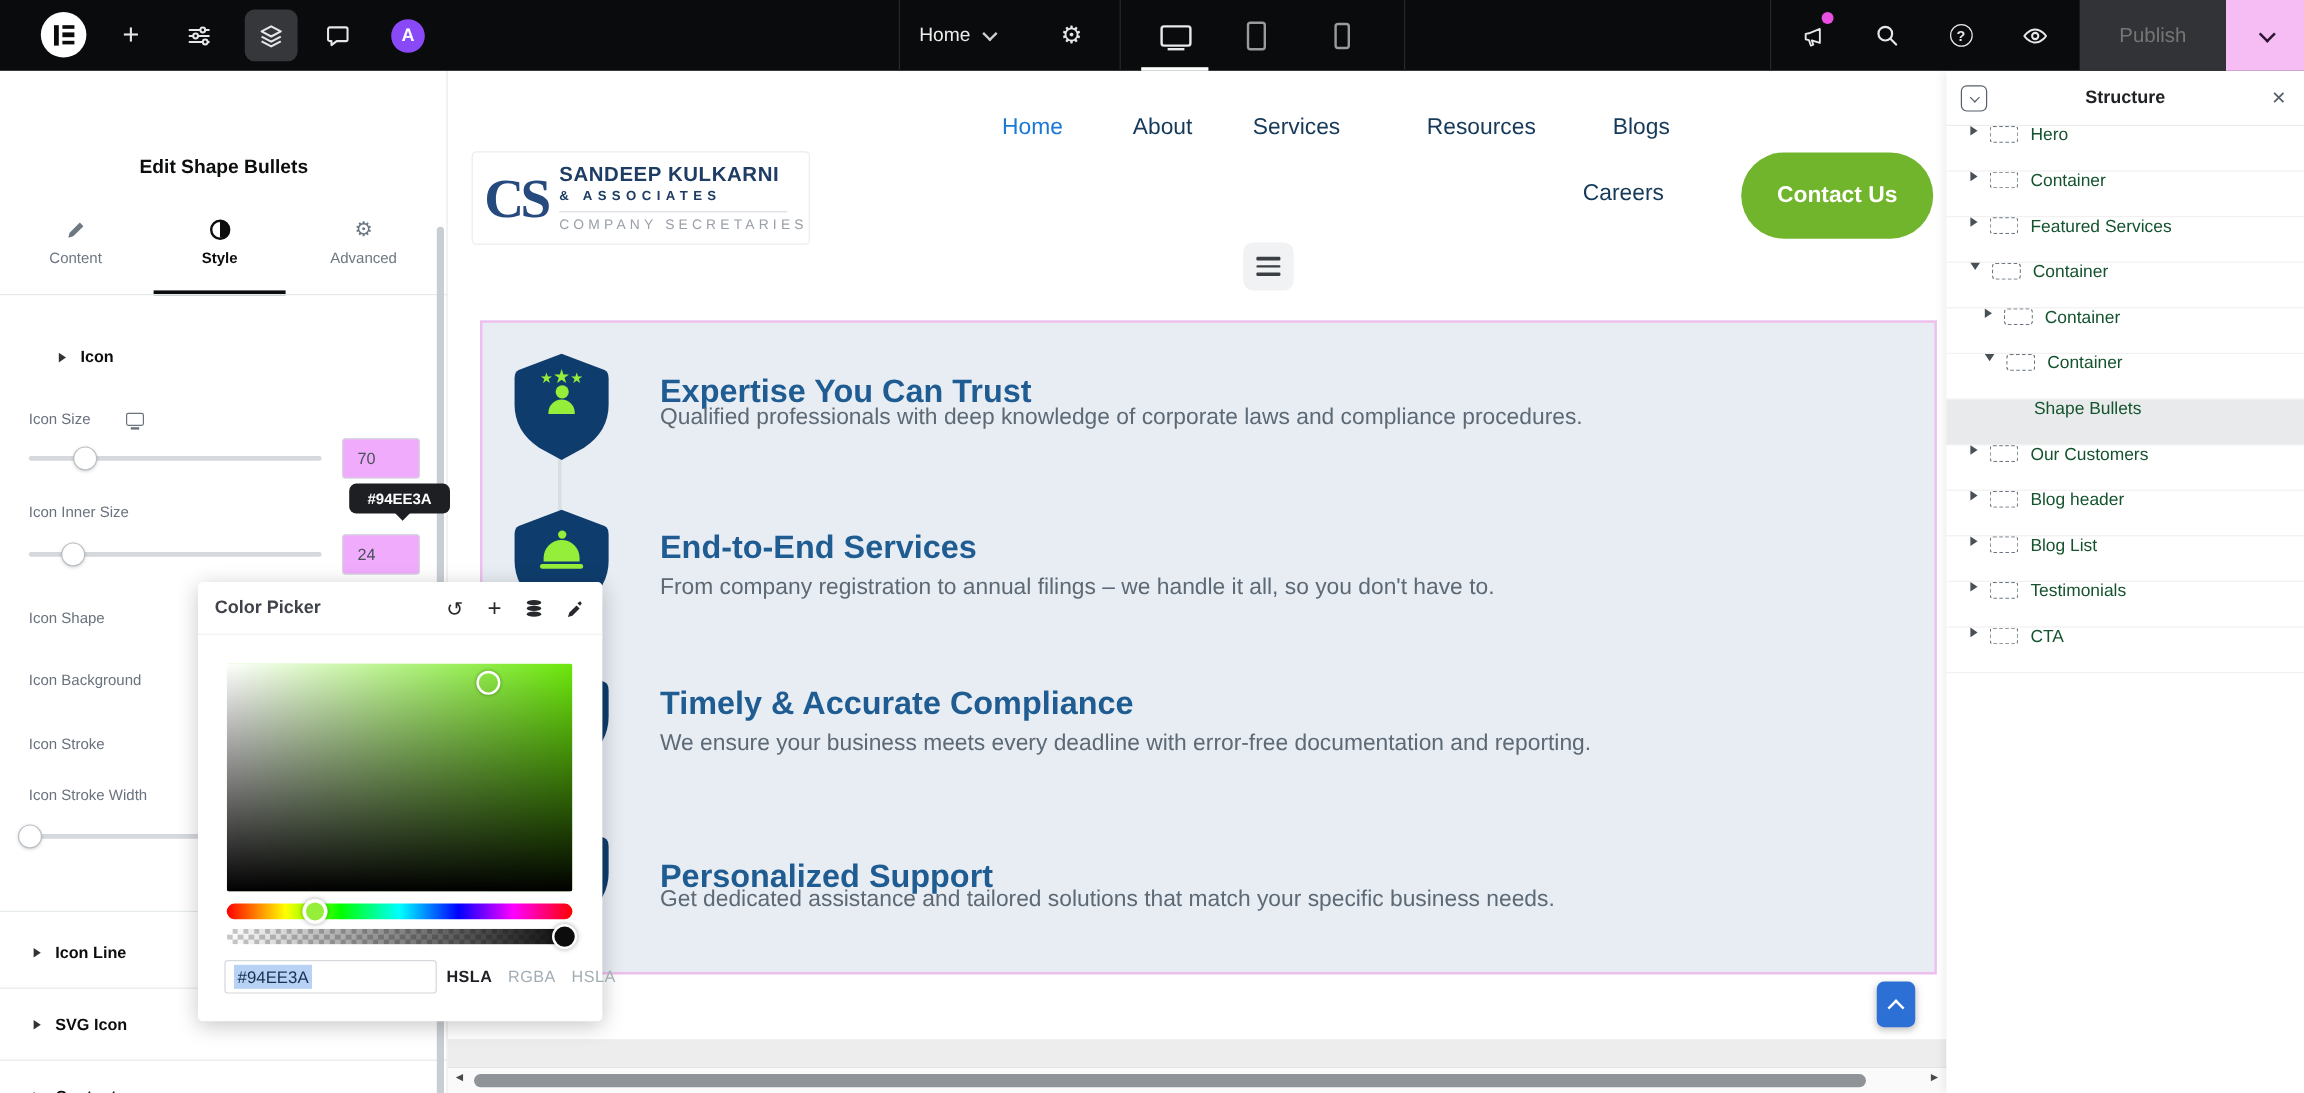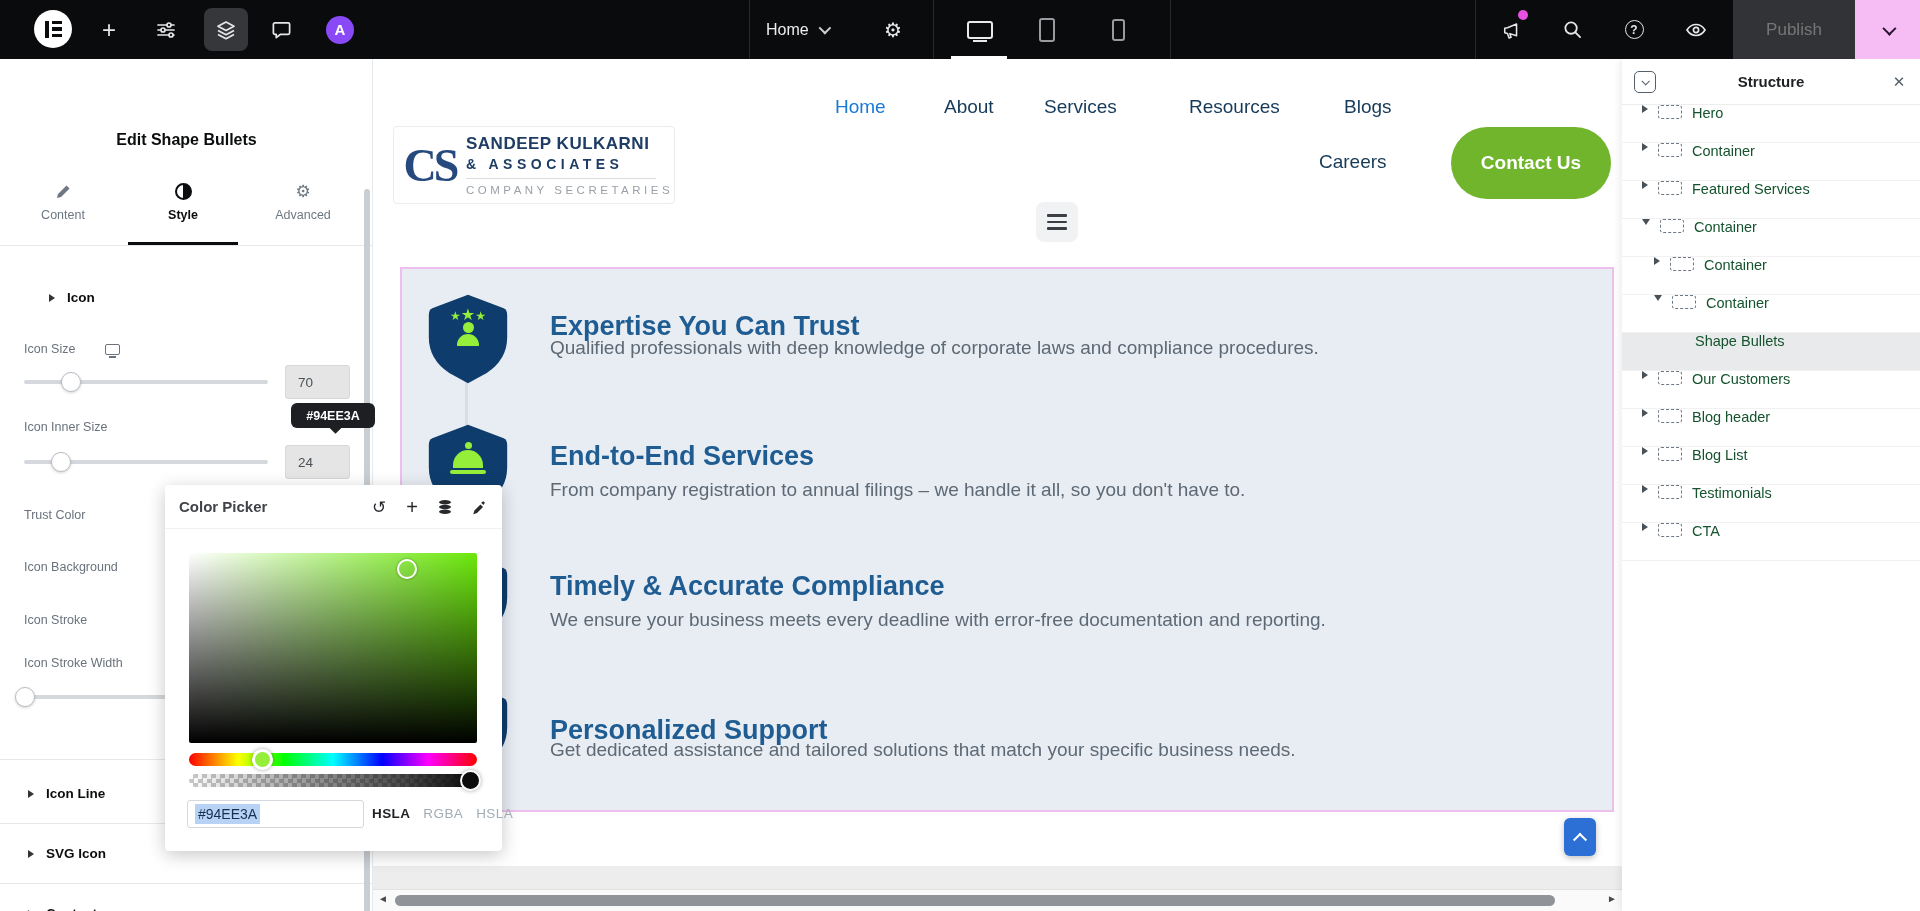--- a/index.html
+++ b/index.html
@@ -37,21 +37,21 @@
   .tab.active { color:#0c0d0e; font-weight:bold; }
   .tab-underline { position:absolute; left:128px; top:183px; width:110px; height:4px; background:#0c0d0e; }
   .style-glyph { width:17px; height:17px; border:2px solid #0c0d0e; border-radius:50%; background:linear-gradient(to right, #fff 0 50%, #0c0d0e 50% 100%); }
   .sec-head { position:absolute; left:28px; display:flex; align-items:center; gap:12px; font-size:13.5px; font-weight:bold; color:#0c0d0e; cursor:pointer; }
   .caret-r { width:0; height:0; border-left:6px solid #333; border-top:4.5px solid transparent; border-bottom:4.5px solid transparent; }
   .ctl-label { position:absolute; left:24px; font-size:12.5px; color:#69727d; }
   .monitor-ic { position:absolute; display:inline-block; width:15px; height:11px; border:1.6px solid #69727d; border-radius:2px; }
   .monitor-ic::after { content:""; position:absolute; left:3px; bottom:-4px; width:7px; height:1.8px; background:#69727d; }
   .slider-track { position:absolute; left:24px; width:244px; height:4px; border-radius:2px; background:#d5d8dc; }
   .slider-handle { position:absolute; width:20px; height:20px; border-radius:50%; background:#fff; border:1px solid #b8bec4; box-shadow:0 1px 3px rgba(0,0,0,.18); }
-  .val-box { position:absolute; left:285px; width:65px; height:34px; border:1px solid #d5d8dc; border-radius:3px; display:flex; align-items:center; padding-left:12px; font-size:13.5px; color:#495157; background:#e5e5e5; }
+  .val-box { position:absolute; left:285px; width:65px; height:34px; border:1px solid #d5d8dc; border-radius:3px; display:flex; align-items:center; padding-left:12px; font-size:13.5px; color:#495157; background:#f0abfc; }
   .divider-h { position:absolute; left:0; width:373px; height:1px; background:#e6e9ec; }
   .panel-scrollbar { position:absolute; left:364px; top:130px; width:6px; height:750px; background:#c9ced3; border-radius:3px; }
   .color-ctl { position:absolute; left:286px; top:439px; width:62px; height:31px; display:flex; border-radius:3px; overflow:hidden; }
   .globe-btn { width:31px; height:31px; background:#fff; border:1px solid #d5d8dc; border-radius:3px 0 0 3px; display:flex; align-items:center; justify-content:center; cursor:pointer; }
   .swatch-btn { width:31px; height:31px; background:#e1e3e6; display:flex; align-items:center; justify-content:center; cursor:pointer; }
   .swatch-green { width:20px; height:18px; border-radius:4px; background:#94EE3A; }
 
   
   .tooltip { position:absolute; left:291px; top:403px; width:84px; height:25px; background:#1d1f22; color:#fff; font-size:12.5px; font-weight:bold; border-radius:6px; display:flex; align-items:center; justify-content:center; z-index:50; }
   .tooltip::after { content:""; position:absolute; left:40px; bottom:-4px; width:9px; height:9px; background:#1d1f22; transform:rotate(45deg); }
@@ -78,21 +78,21 @@
   .hex-sel { background:#b8d2f6; color:#16304f; padding:2px 3px; }
   .fmt-row { position:absolute; left:207px; top:321px; display:flex; gap:13px; font-size:13.5px; letter-spacing:.4px; }
   .fmt { color:#a2adb5; cursor:pointer; }
   .fmt.active { color:#1f2124; font-weight:bold; }
 
   
   .canvas { position:absolute; left:373px; top:59px; width:1249px; height:852px; background:#fff; z-index:1; }
   .logo-card { position:absolute; left:393px; top:126px; width:282px; height:78px; background:#fff; border:1px solid #ececec; border-radius:4px; display:flex; align-items:center; z-index:2; }
   .logo-mono { width:72px; text-align:center; font-family:"Liberation Serif", serif; font-weight:bold; font-size:46px; color:#274a7e; letter-spacing:-3px; }
   .brand-name { font-size:17px; font-weight:bold; color:#1e3c64; letter-spacing:.5px; }
-  .brand-sub { font-size:14px; font-weight:bold; color:#1e3c64; letter-spacing:4.5px; margin-top:2px; }
+  .brand-sub { font-size:11px; font-weight:bold; color:#1e3c64; letter-spacing:4.5px; margin-top:2px; }
   .brand-line { width:190px; height:1px; background:#d9dde2; margin:6px 0 5px; }
   .brand-tag { font-size:11.5px; color:#9aa0a8; letter-spacing:3.5px; }
   .nav-item { position:absolute; top:96px; font-size:19px; color:#163a59; cursor:pointer; z-index:2; }
   .nav-item.active { color:#1b79d6; }
   .nav-careers { top:151px; }
   .contact-btn { position:absolute; left:1451px; top:127px; width:160px; height:72px; background:#71b52c; border-radius:36px; color:#fff; font-size:19px; font-weight:bold; display:flex; align-items:center; justify-content:center; text-align:center; line-height:1.2; z-index:2; cursor:pointer; padding:0 28px; }
   .burger-btn { position:absolute; left:1036px; top:202px; width:42px; height:40px; background:#f1f2f3; border-radius:8px; display:flex; flex-direction:column; align-items:center; justify-content:center; gap:4px; z-index:2; cursor:pointer; }
   .burger-btn i { width:20px; height:2.6px; background:#3a3f45; border-radius:1px; }
   .feature-section { position:absolute; left:400px; top:267px; width:1214px; height:545px; background:#e8edf3; border:2px solid #eebfee; z-index:2; }
   .connector { position:absolute; left:465px; top:330px; width:3px; height:410px; background:#d9dee3; z-index:2; }
@@ -251,21 +251,21 @@
     <span class="slider-handle" style="left:37px; top:-8px;"></span>
   </div>
   <div class="val-box" style="top:306px;">70</div>
 
   <div class="ctl-label" style="top:361px;">Icon Inner Size</div>
   <div class="slider-track" style="top:401px;">
     <span class="slider-handle" style="left:27px; top:-8px;"></span>
   </div>
   <div class="val-box" style="top:386px;">24</div>
 
-  <div class="ctl-label" style="top:449px;">Trust Color</div>
+  <div class="ctl-label" style="top:449px;">Icon Shape</div>
   <div class="color-ctl">
     <span class="globe-btn">
       <svg width="17" height="17" viewBox="0 0 18 18" fill="none" stroke="#494f56" stroke-width="1.4">
         <circle cx="9" cy="9" r="7"></circle>
           <ellipse cx="9" cy="9" rx="3.2" ry="7"></ellipse>
           <line x1="2" y1="9" x2="16" y2="9"></line>
       </svg>
     </span>
     <span class="swatch-btn">
       <span class="swatch-green"></span>

